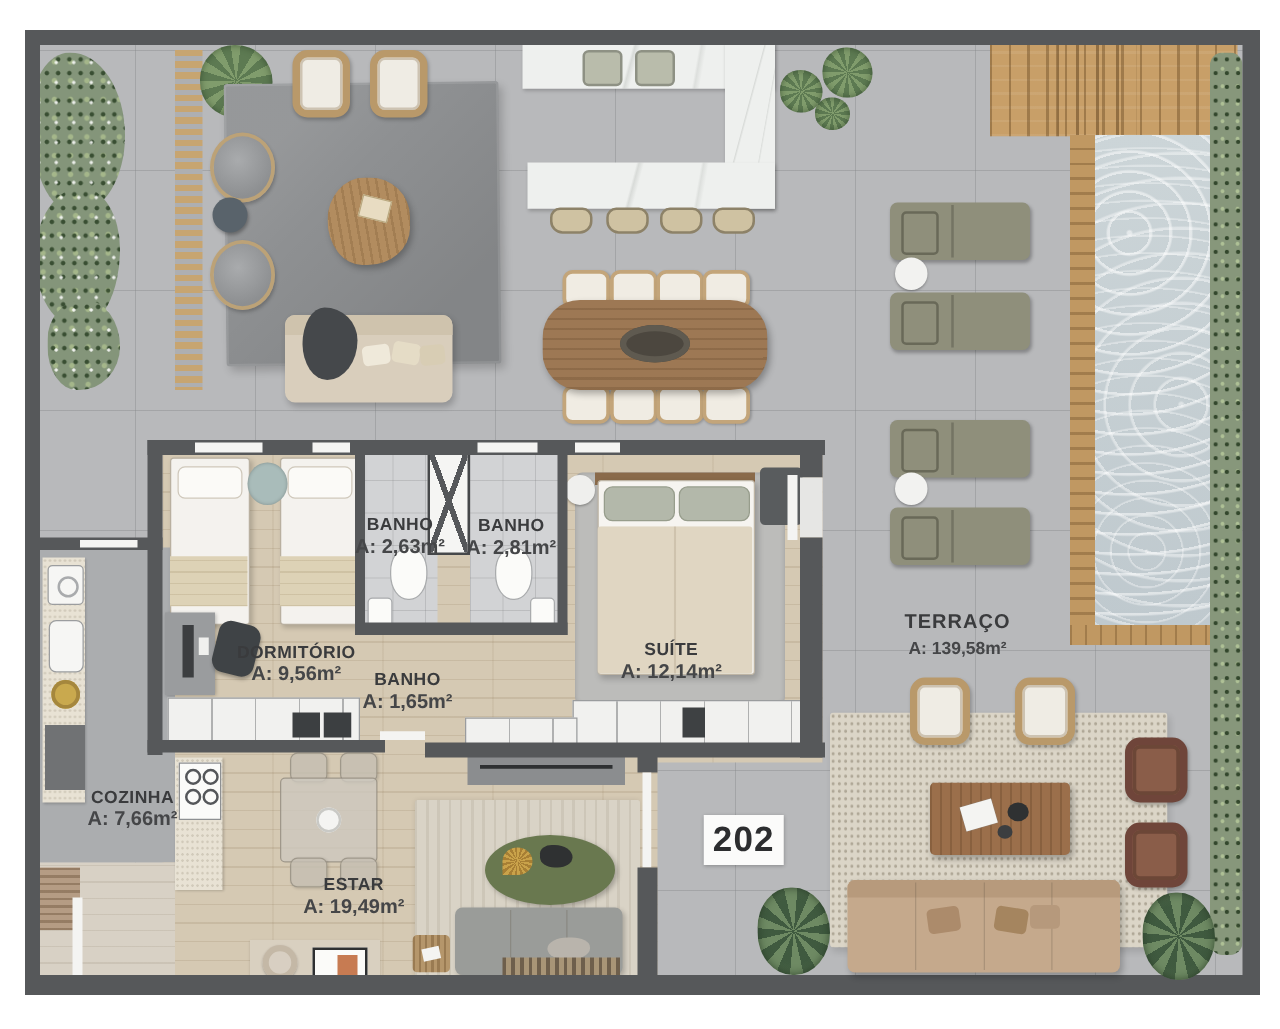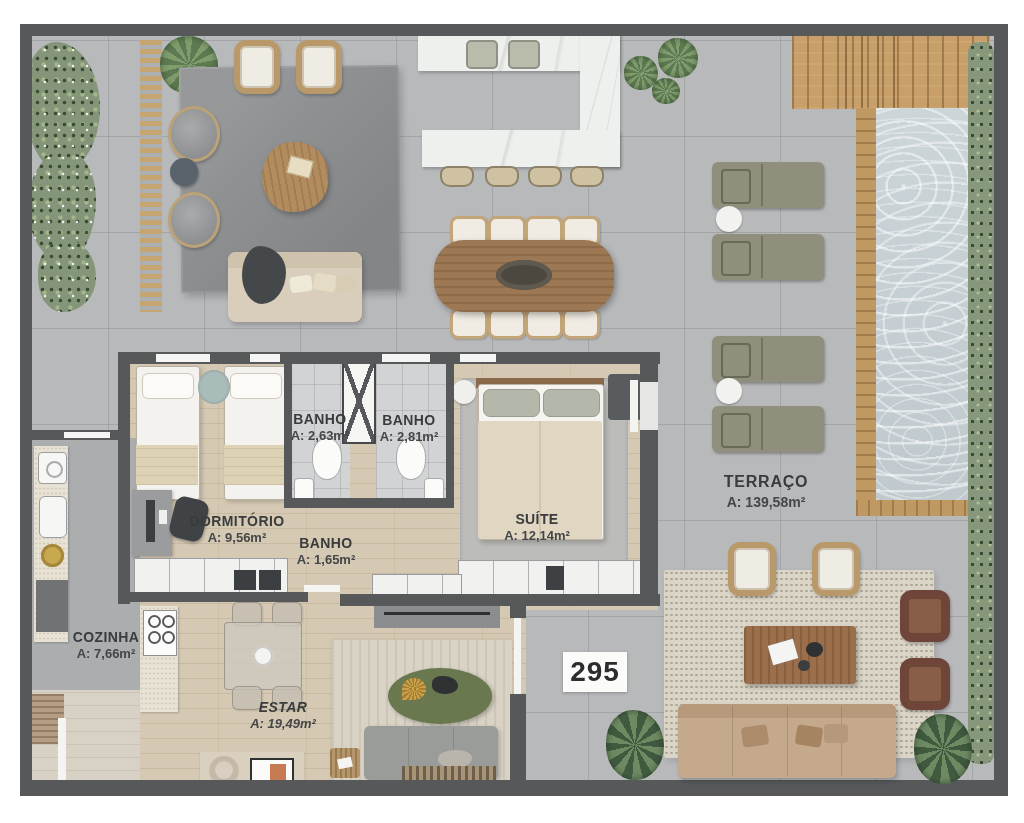--- a/index.html
+++ b/index.html
@@ -91,21 +91,21 @@
   .x-shaft{background-color:#f5f5f3;border:2px solid #46484a;
         background-image:linear-gradient(to top right,transparent 46%,#55575a 46% 54%,transparent 54%),
                          linear-gradient(to bottom right,transparent 46%,#55575a 46% 54%,transparent 54%);}
   .toilet{background:#fbfbf9;border:1px solid #a9abad;border-radius:45% 45% 48% 48%;}
   .sofa-beige{background:#d9cebc;border-radius:8px;box-shadow:2px 3px 5px rgba(0,0,0,.2);}
   .seam{background:rgba(90,80,65,.25);}
   
   .room-label{position:absolute;text-align:center;color:#3a3b3d;line-height:1.3;white-space:nowrap;
         transform:translateX(-50%);}
   .room-label .rn{font-weight:bold;font-size:14px;letter-spacing:.4px;}
-  .room-label .ra{font-size:13px;font-weight:600;color:#454648;}
+  .room-label .ra{font-size:16px;font-weight:600;color:#454648;}
   .room-label.big .rn{font-size:16px;letter-spacing:.8px;}
   .room-label.big .ra{font-size:14px;}
   .unit-badge{position:absolute;background:#fbfbfa;color:#2c2d2f;font-weight:bold;font-size:28px;
         display:flex;align-items:center;justify-content:center;box-shadow:0 1px 3px rgba(0,0,0,.25);
         letter-spacing:1px;}
 </style>
 </head>
 <body>
 
 <div id="canvas">
@@ -348,24 +348,24 @@
     <div class="ra">A: 1,65m²</div>
   </div>
   <div class="room-label" style="left:537px;top:510px;">
     <div class="rn">SUÍTE</div>
     <div class="ra">A: 12,14m²</div>
   </div>
   <div class="room-label" style="left:106px;top:628px;">
     <div class="rn">COZINHA</div>
     <div class="ra">A: 7,66m²</div>
   </div>
-  <div class="room-label" style="left:283px;top:698px;font-style:italic;">
+  <div class="room-label" style="left:283px;top:698px;">
     <div class="rn">ESTAR</div>
     <div class="ra">A: 19,49m²</div>
   </div>
-  <div class="room-label big" style="left:766px;top:472px;">
+  <div class="room-label big" style="left:766px;top:488px;">
     <div class="rn">TERRAÇO</div>
     <div class="ra">A: 139,58m²</div>
   </div>
 
-  <div class="unit-badge" style="left:563px;top:652px;width:64px;height:40px;">295</div>
+  <div class="unit-badge" style="left:563px;top:652px;width:64px;height:40px;">202</div>
 
 </div>
 
 </body></html>

